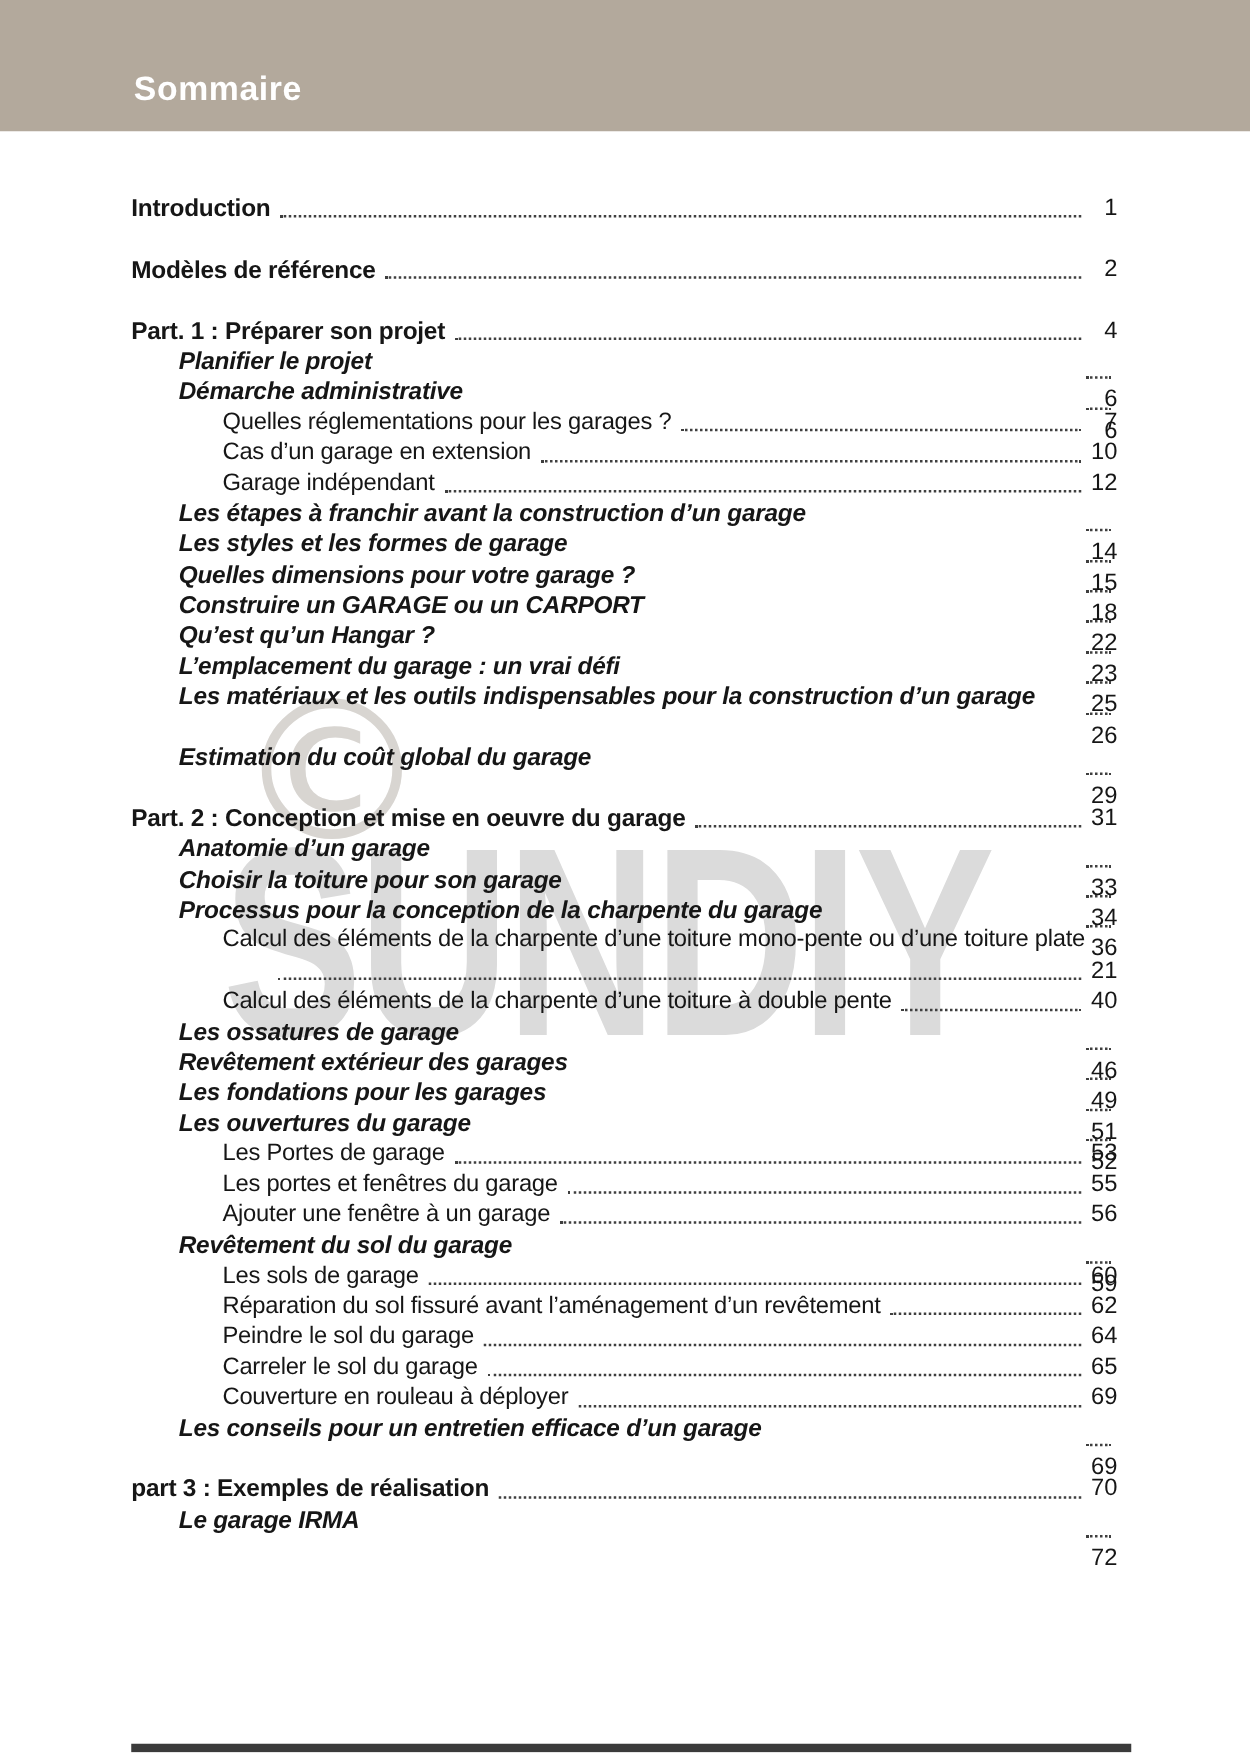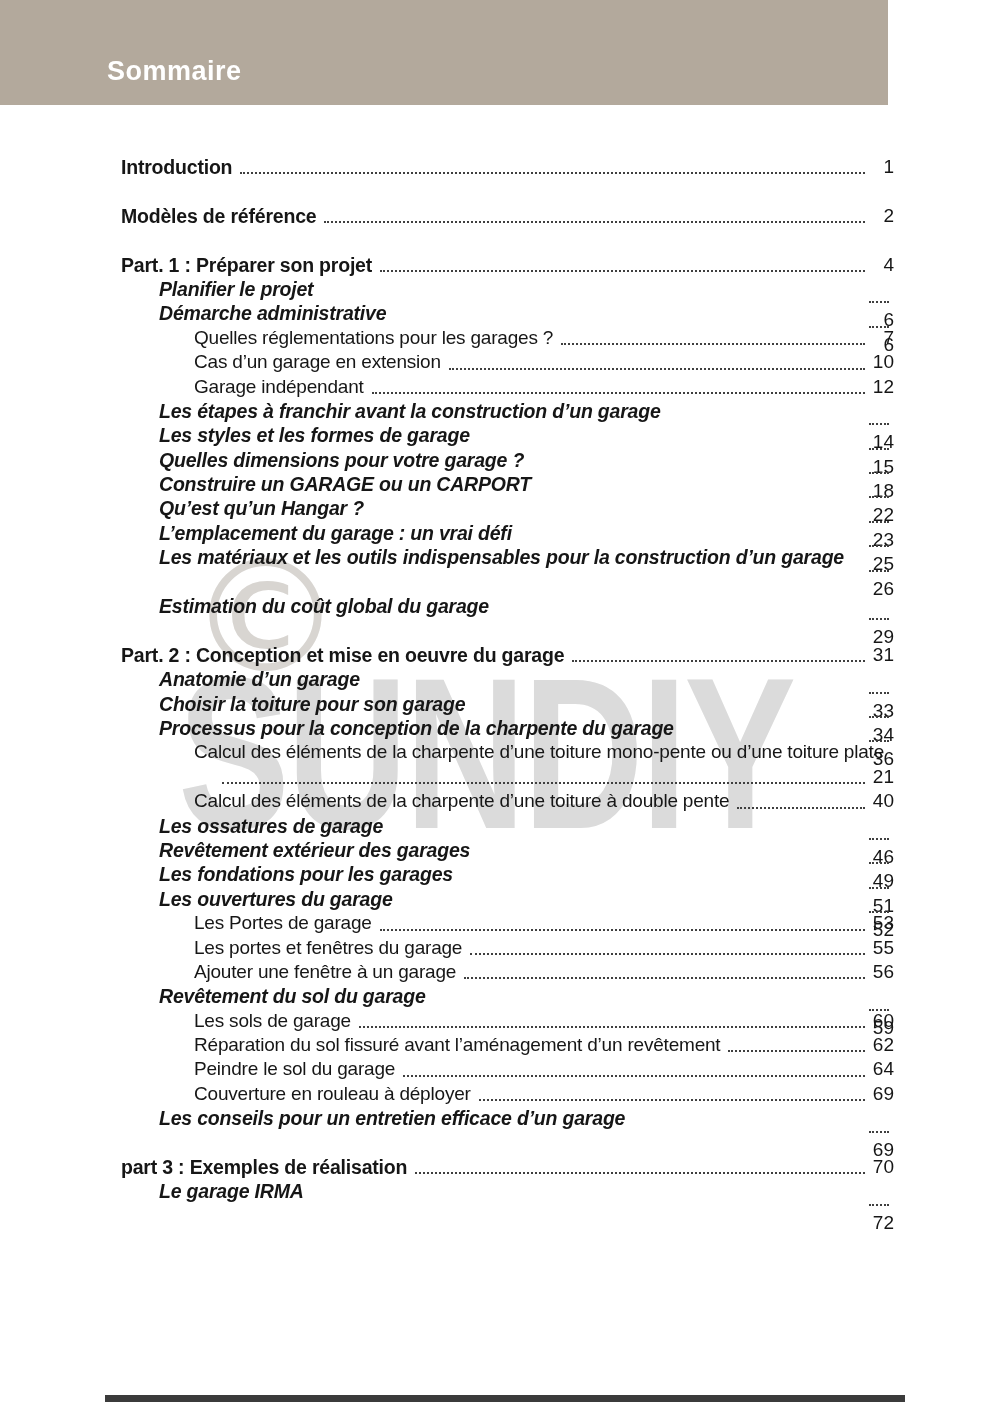--- a/index.html
+++ b/index.html
@@ -7,21 +7,21 @@
     position:relative;
     width:1000px;height:1402px;
     background:#ffffff;
     font-family:"Liberation Sans",sans-serif;
     color:#161616;
     overflow:hidden;
   }
   
   .header{
     position:absolute;top:0;left:0;
-    width:888px;height:105px;
+    width:1000px;height:105px;
     background:#b3a99c;
   }
   .header .title{
     position:absolute;left:107px;top:58px;
     font-size:27px;font-weight:700;color:#ffffff;
     letter-spacing:0.5px;line-height:1;
   }
   
   .wm{position:absolute;z-index:1;color:#dadada;pointer-events:none;}
   .wm-copyright{
@@ -37,21 +37,21 @@
     font-family:"Liberation Sans",sans-serif;
   }
   
   .toc{
     position:absolute;left:105px;top:155px;width:789px;z-index:2;
   }
   .entry{display:flex;height:24.4px;}
   .entry.gap{margin-top:24.4px;align-items:center;}
   .entry .t{
     white-space:nowrap;overflow:visible;
-    line-height:24.4px;font-size:19.5px;letter-spacing:-0.2px;margin-left:16px;
+    line-height:24.4px;font-size:19.5px;letter-spacing:-0.2px;
   }
   .entry.lvl2{padding-left:38px;flex-direction:column;}
   .entry.lvl3{padding-left:73px;}
   .entry.lvl3 .t{font-size:19px;}
   .entry.bold .t{font-weight:700;}
   .entry.bolditalic .t{font-weight:700;font-style:italic;}
   .entry.regular .t{font-weight:400;}
   .entry .dots{
     flex:1;
     border-bottom:2px dotted #3f3f3f;
@@ -246,20 +246,25 @@
         <span class="t">Réparation du sol fissuré avant l’aménagement d’un revêtement</span>
         <span class="dots"></span>
         <span class="p">62</span>
       </div>
       <div class="entry lvl3 regular">
         <span class="t">Peindre le sol du garage</span>
         <span class="dots"></span>
         <span class="p">64</span>
       </div>
       <div class="entry lvl3 regular">
+        <span class="t">Carreler le sol du garage</span>
+        <span class="dots"></span>
+        <span class="p">65</span>
+      </div>
+      <div class="entry lvl3 regular">
         <span class="t">Couverture en rouleau à déployer</span>
         <span class="dots"></span>
         <span class="p">69</span>
       </div>
       <div class="entry lvl2 bolditalic">
         <span class="t">Les conseils pour un entretien efficace d’un garage</span>
         <span class="dots"></span>
         <span class="p">69</span>
       </div>
       <div class="entry lvl1 bold gap">

